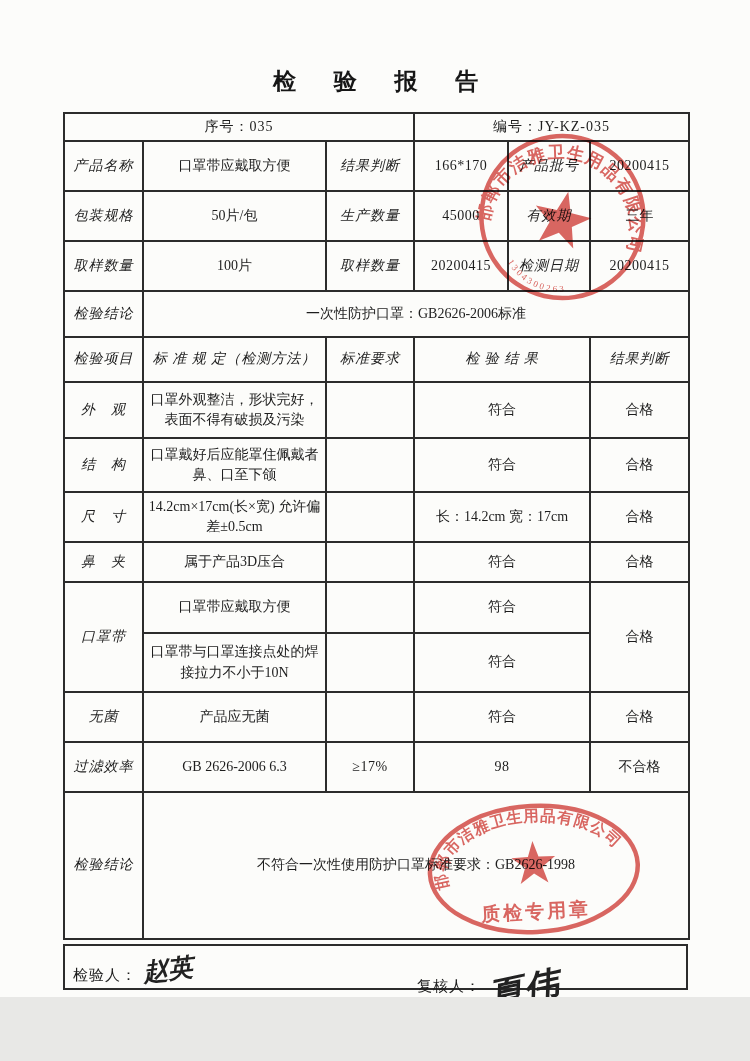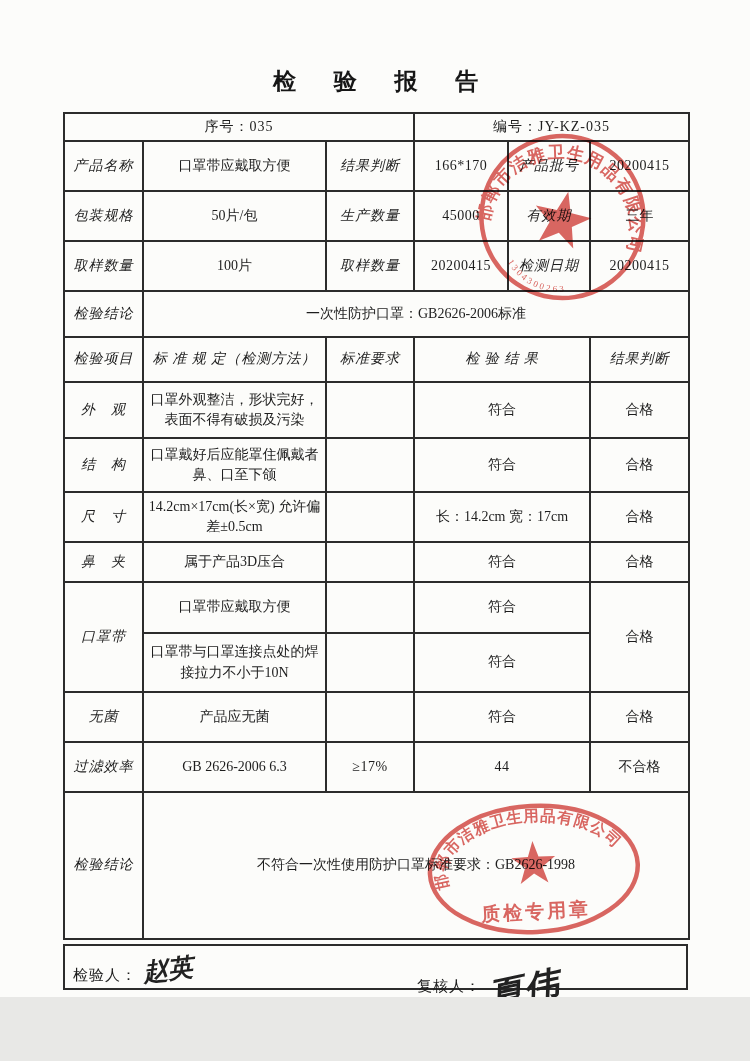--- a/index.html
+++ b/index.html
@@ -150,21 +150,21 @@
         <td class="lbl">无菌</td>
         <td class="std">产品应无菌</td>
         <td></td>
         <td colspan="2">符合</td>
         <td>合格</td>
       </tr>
       <tr style="height:50px">
         <td class="lbl">过滤效率</td>
         <td class="std">GB 2626-2006 6.3</td>
         <td class="num">≥17%</td>
-        <td colspan="2" class="num">44</td>
+        <td colspan="2" class="num">98</td>
         <td>不合格</td>
       </tr>
 
       <tr style="height:147px">
         <td class="lbl">检验结论</td>
         <td colspan="5">不符合一次性使用防护口罩标准要求：GB2626-1998</td>
       </tr>
     </tbody>
   </table>
 

